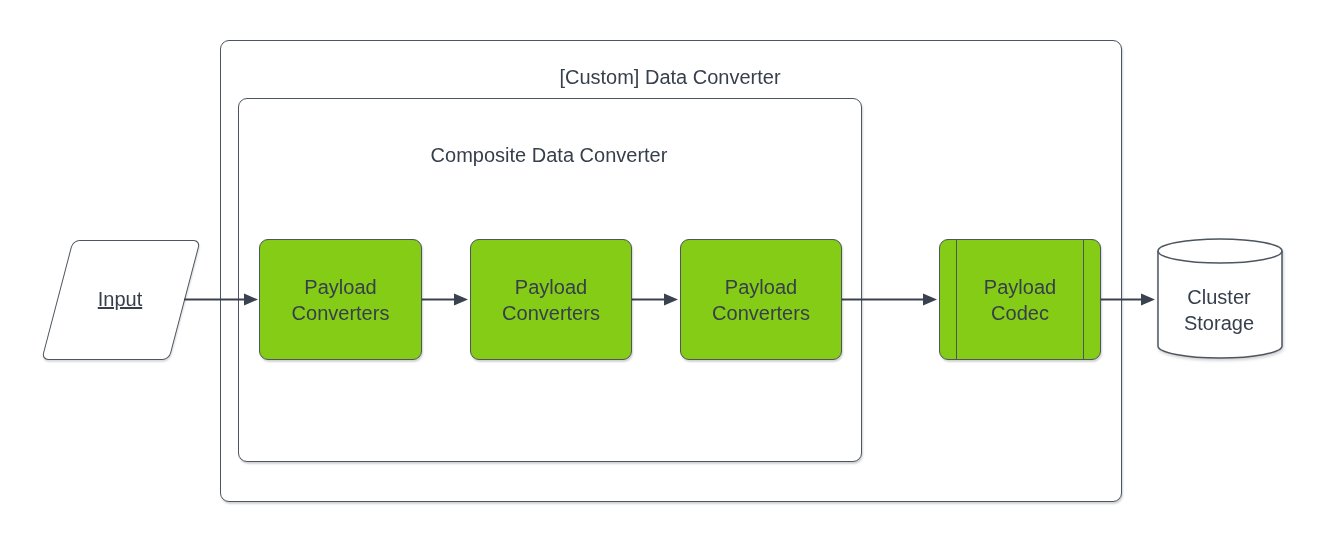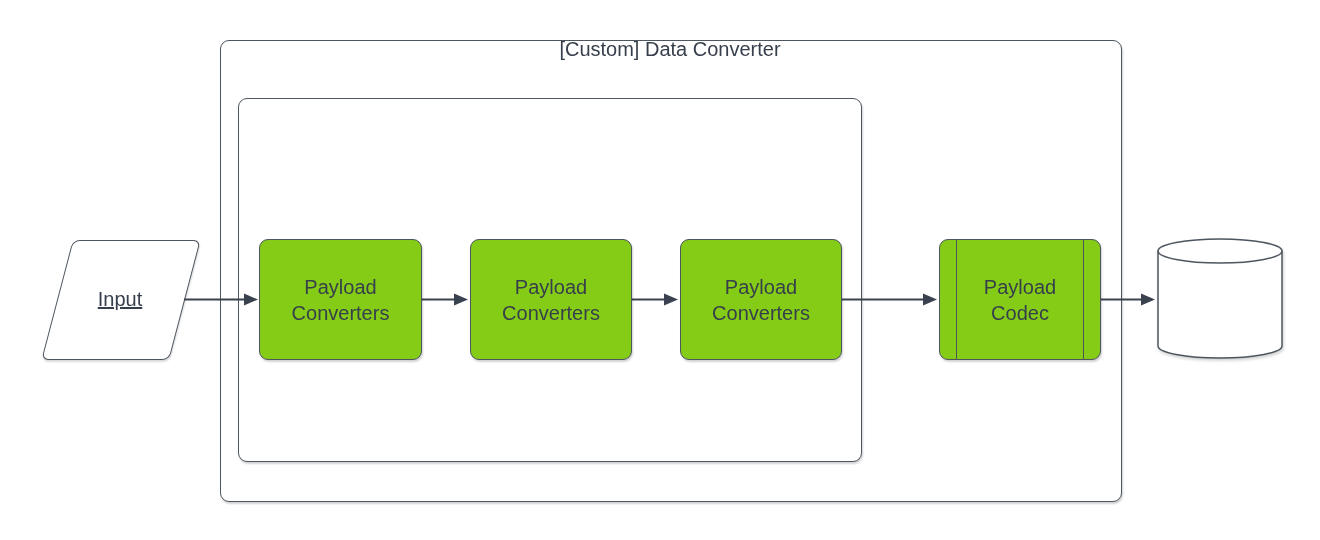--- a/index.html
+++ b/index.html
@@ -67,32 +67,33 @@
   .shape-label{
     position:absolute;
     text-align:center;
     font-size:20px;line-height:26px;
     z-index:6;
   }
   .input-label{left:40px;top:286px;width:160px;text-decoration:underline;}
   .storage-label{left:1156px;top:284px;width:126px;}
   .outer-container{left:220px;top:40px;width:900px;height:460px;z-index:1;}
   .inner-container{left:238px;top:98px;width:622px;height:362px;z-index:1;}
-  .outer-title{left:220px;top:36px;width:900px;}
+  .outer-title{left:220px;top:64px;width:900px;}
   .inner-title{left:238px;top:142px;width:622px;}
 </style>
 </head>
 <body>
 
 <div class="canvas">
 
   <div class="container outer-container"></div>
   <div class="container-label outer-title">[Custom] Data Converter</div>
 
   <div class="container inner-container"></div>
+  <div class="container-label inner-title">Composite Data Converter</div>
 
   <div class="parallelogram"></div>
   <div class="shape-label input-label">Input</div>
 
   <svg class="svg-layer" width="1320" height="540" viewBox="0 0 1320 540">
 
     <g style="filter:drop-shadow(1px 2px 1.5px rgba(0,0,0,0.18));">
       <path d="M1158,251 a62,12 0 0 1 124,0 l0,95 a62,12 0 0 1 -124,0 z" fill="#ffffff" stroke="#4d555f" stroke-width="1.5"></path>
       <path d="M1158,251 a62,12 0 0 0 124,0" fill="none" stroke="#4d555f" stroke-width="1.5"></path>
     </g>
@@ -132,14 +133,15 @@
   <div class="node box-3">
     <span>Payload Converters</span>
   </div>
 
   <div class="node codec">
     <div class="codec-bar left"></div>
     <div class="codec-bar right"></div>
     <div class="codec-label">Payload Codec</div>
   </div>
 
+  <div class="shape-label storage-label">Cluster Storage</div>
 
 </div>
 
 </body></html>

